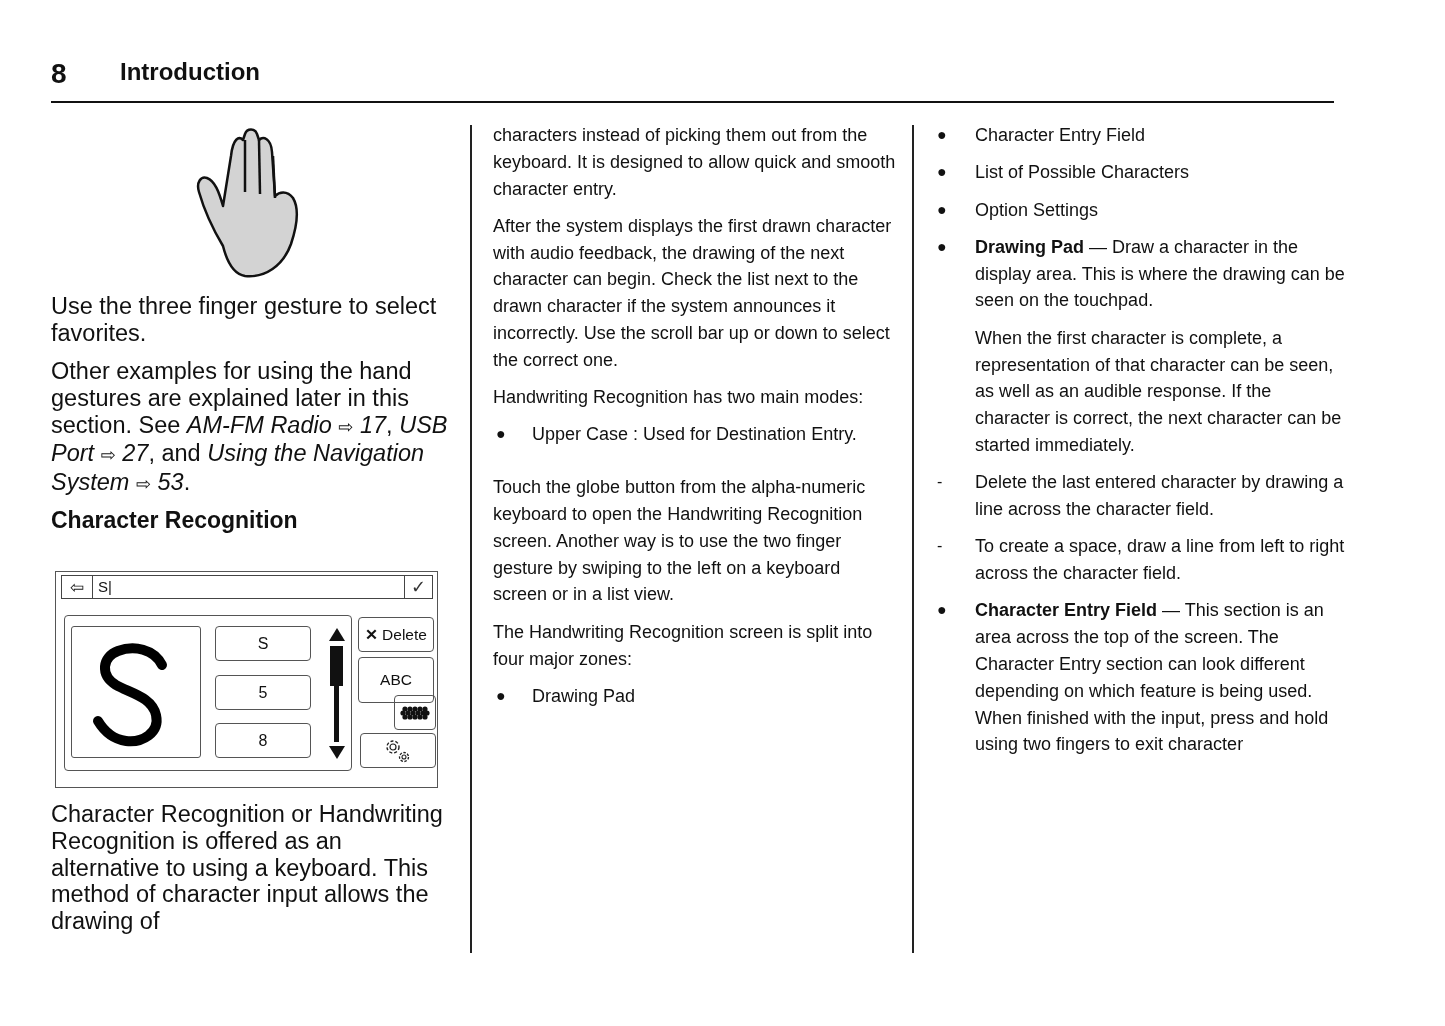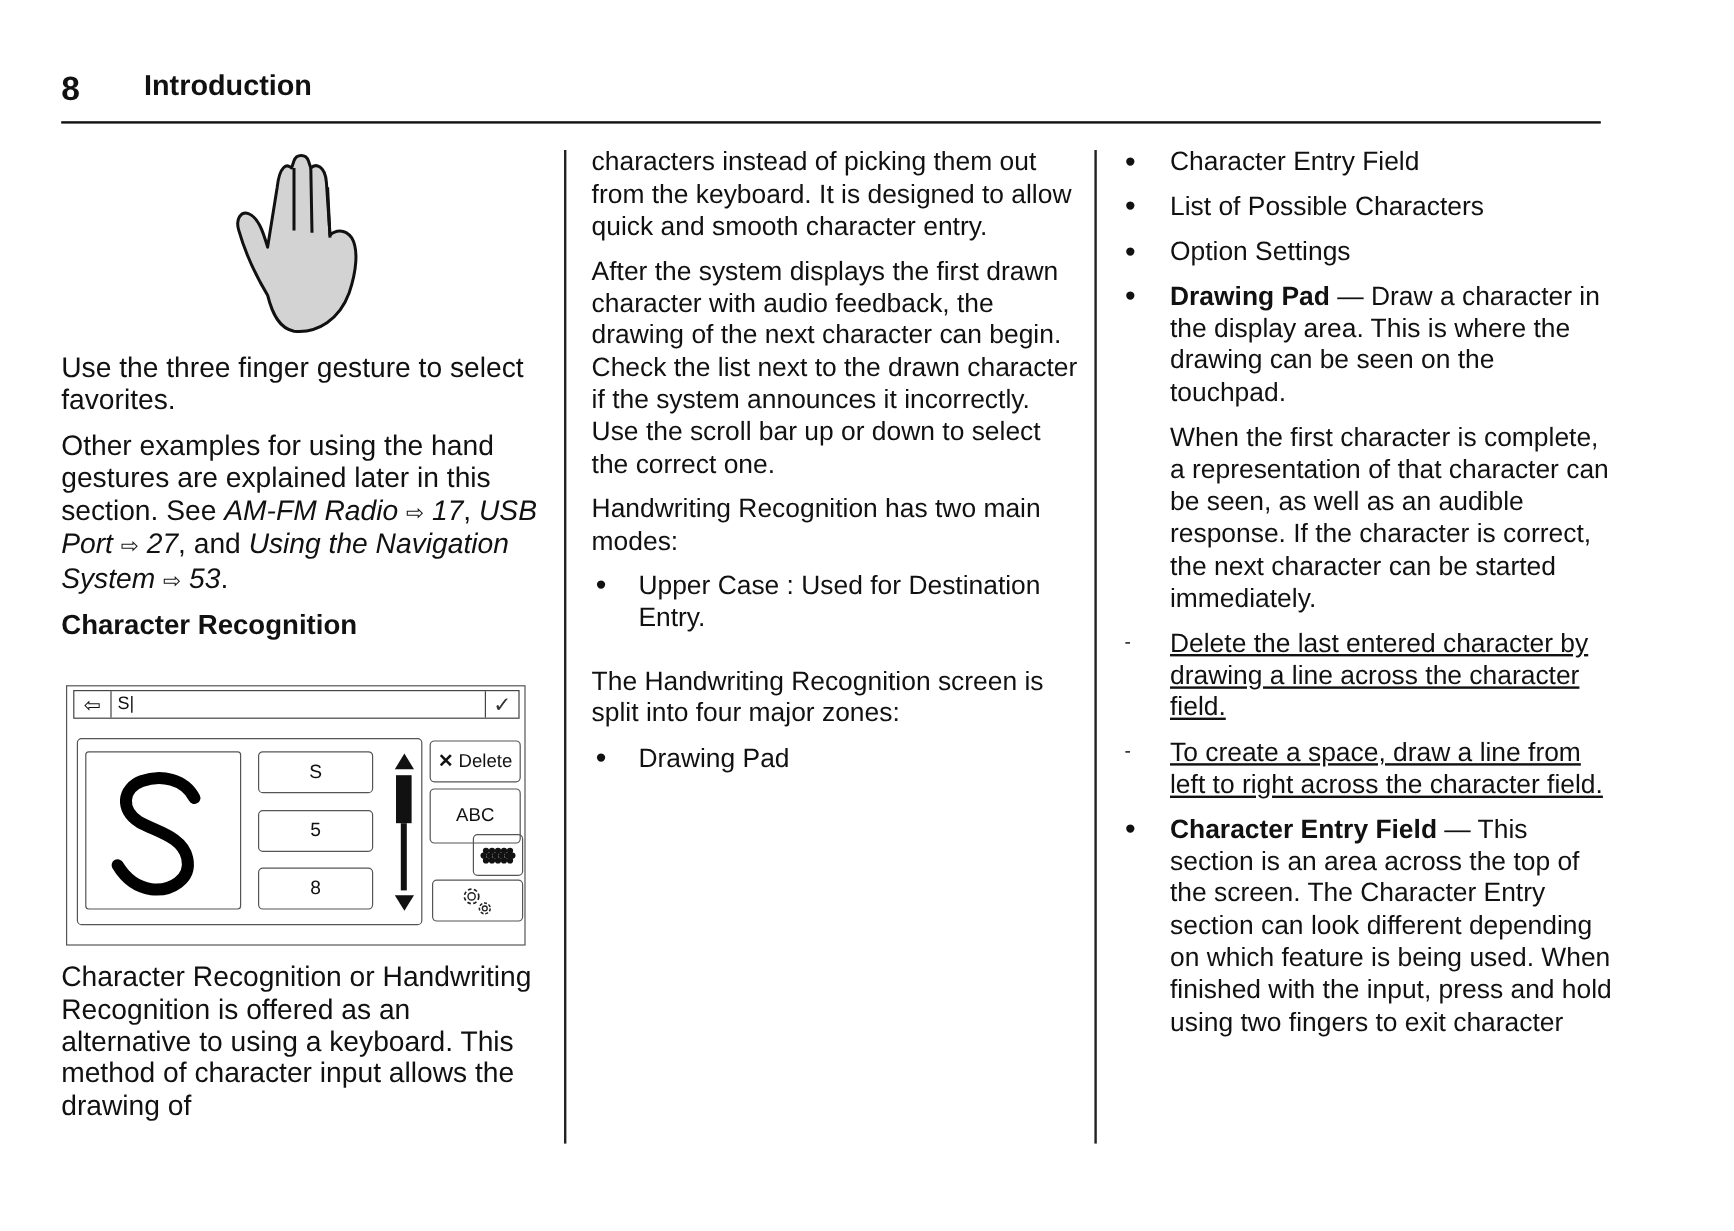--- a/index.html
+++ b/index.html
@@ -5,21 +5,21 @@
   html, body { margin: 0; padding: 0; background: #ffffff; }
   body {
     width: 1445px; height: 1026px; position: relative; overflow: hidden;
     font-family: "Liberation Sans", sans-serif; color: #111111;
   }
   .header { position: absolute; left: 51px; top: 56px; width: 1283px; height: 48px; }
   .page-num { position: absolute; left: 0; top: 2px; font-size: 28px; font-weight: bold; }
   .page-title { position: absolute; left: 69px; top: 2px; font-size: 24px; font-weight: bold; }
   .header-rule { position: absolute; left: 0; top: 45px; width: 1283px; height: 2px; background: #111; }
 
-  .col { position: absolute; top: 122px; font-size: 22px; line-height: 26.8px; }
+  .col { position: absolute; top: 122px; font-size: 18px; line-height: 26.8px; }
   .col p { margin: 0 0 10.5px 0; }
   .col2 { left: 493px; width: 405px; }
   .col3 { left: 975px; width: 370px; }
   .vrule { position: absolute; top: 125px; width: 1.5px; height: 828px; background: #222; }
 
   .hand { position: absolute; left: 193px; top: 126px; width: 110px; height: 155px; }
   .p-three { position: absolute; left: 51px; top: 293px; width: 400px; font-size: 23.5px; line-height: 26.8px; }
   .p-other { position: absolute; left: 51px; top: 358px; width: 400px; font-size: 23.5px; line-height: 26.8px; }
   .h-charrec { position: absolute; left: 51px; top: 507px; font-size: 23px; font-weight: bold; text-align: center; }
   .p-charrec { position: absolute; left: 51px; top: 801px; width: 400px; font-size: 23.5px; line-height: 26.8px; }
@@ -43,21 +43,21 @@
   .del-btn { left: 302px; top: 45px; width: 76px; height: 35px; }
   .abc-btn { left: 302px; top: 85px; width: 76px; height: 46px; }
   .kbd-btn { left: 338px; top: 123px; width: 42px; height: 35px; }
   .set-btn { left: 304px; top: 161px; width: 76px; height: 35px; }
 
   ul.bul { list-style: none; margin: 0 0 26px 0; padding: 0; }
   ul.bul li { position: relative; padding-left: 39px; margin-bottom: 10.5px; }
   ul.bul li::before { content: "\25CF"; position: absolute; left: 3px; top: 0; font-size: 16px; }
   .col3 ul.bul li { padding-left: 0; }
   .col3 ul.bul li::before { left: -38px; }
-  ul.dash { list-style: none; margin: 0 0 10.5px 0; padding: 0; text-decoration: underline; }
+  ul.dash { list-style: none; margin: 0 0 10.5px 0; padding: 0; }
   ul.dash li { position: relative; padding-left: 22px; margin-bottom: 10.5px; }
   ul.dash li::before { content: "-"; position: absolute; left: 0; top: 0; }
   b { font-weight: bold; }
 </style>
 </head>
 <body>
 
 <div class="header">
   <span class="page-num">8</span>
   <span class="page-title">Introduction</span>
@@ -151,20 +151,21 @@
 
 <p class="p-charrec" style="margin:0">Character Recognition or Handwriting Recognition is offered as an alternative to using a keyboard. This method of character input allows the drawing of</p>
 
 <div class="col col2">
   <p>characters instead of picking them out from the keyboard. It is designed to allow quick and smooth character entry.</p>
   <p>After the system displays the first drawn character with audio feedback, the drawing of the next character can begin. Check the list next to the drawn character if the system announces it incorrectly. Use the scroll bar up or down to select the correct one.</p>
   <p>Handwriting Recognition has two main modes:</p>
   <ul class="bul">
     <li>Upper Case : Used for Destination Entry.</li>
   </ul>
+  <p>Touch the globe button from the alpha-numeric keyboard to open the Handwriting Recognition screen. Another way is to use the two finger gesture by swiping to the left on a keyboard screen or in a list view.</p>
   <p>The Handwriting Recognition screen is split into four major zones:</p>
   <ul class="bul">
     <li>Drawing Pad</li>
   </ul>
 </div>
 
 <div class="col col3">
   <ul class="bul">
     <li>Character Entry Field</li>
     <li>List of Possible Characters</li>

